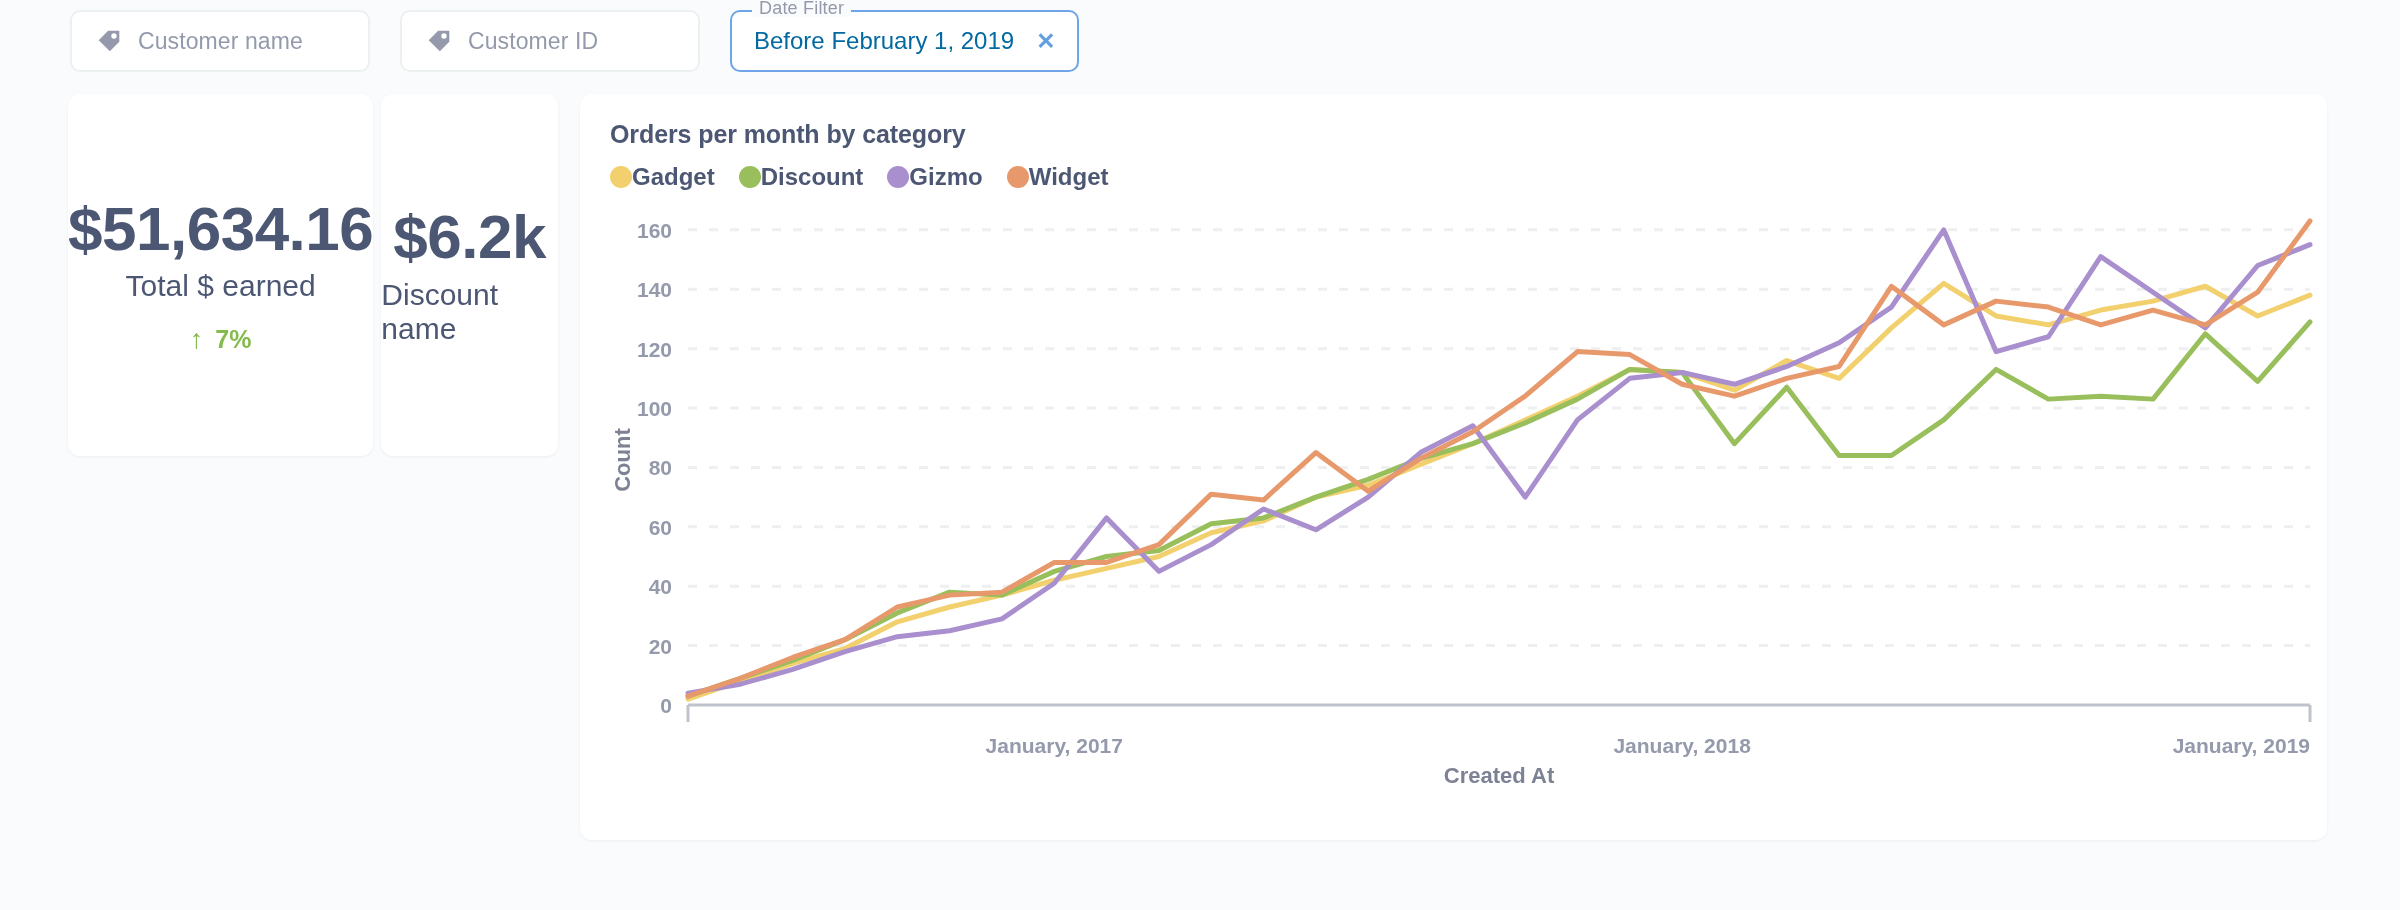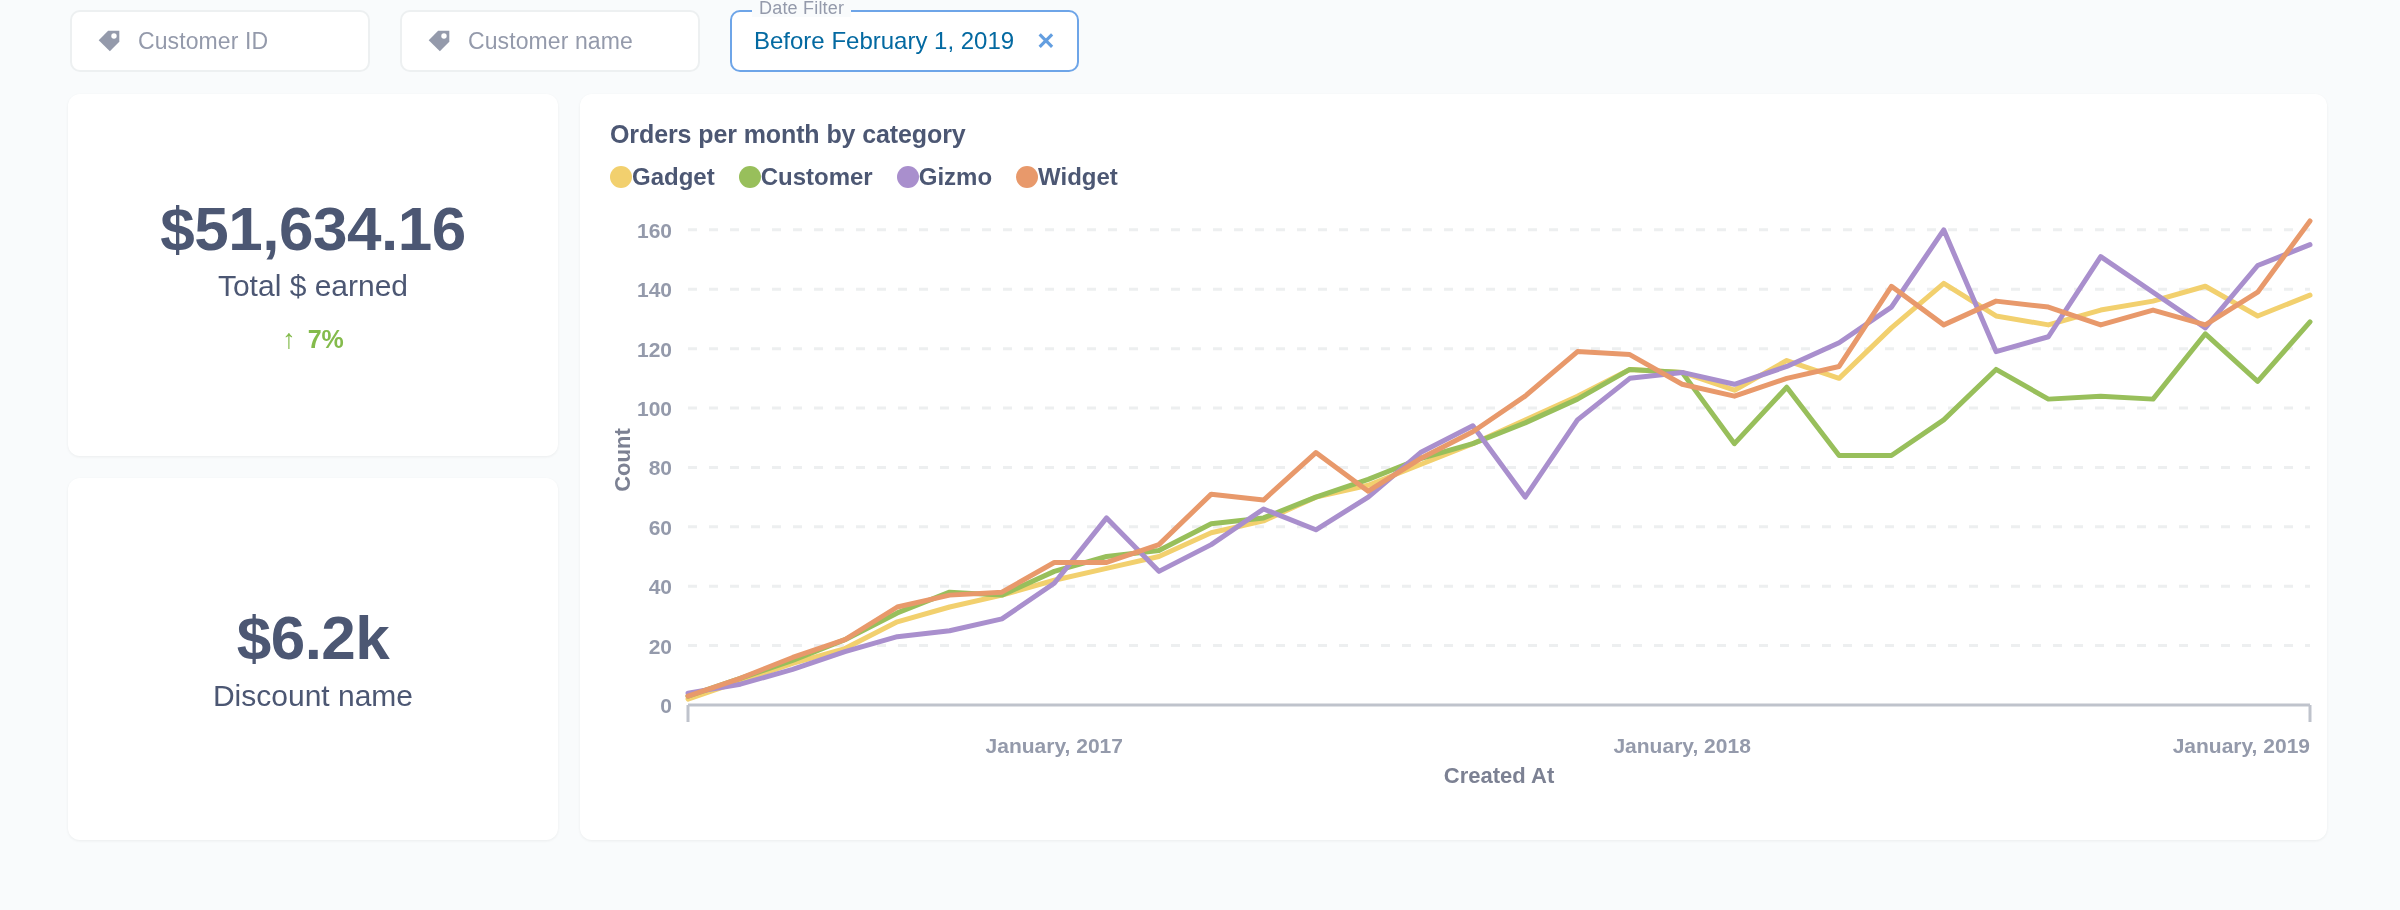--- a/index.html
+++ b/index.html
@@ -84,22 +84,22 @@
   
   .dashboard {
     display: flex;
     gap: 22px;
     padding: 22px 73px 0 68px;
     box-sizing: border-box;
     align-items: flex-start;
   }
   .col-left {
     display: flex;
-    flex-direction: column;
-    gap: 22px;
+    flex-direction: row;
+    gap: 8px;
     flex: 0 0 490px;
   }
   .card {
     background: #FFFFFF;
     border-radius: 12px;
     box-shadow: 0 1px 3px rgba(0,0,0,0.06);
   }
   .scalar-card {
     height: 362px;
     display: flex;
@@ -179,41 +179,41 @@
     font-family: "Liberation Sans", sans-serif;
     font-size: 22px;
     font-weight: 700;
     fill: #7C8193;
   }
 </style>
 </head>
 <body>
 
 <div class="filter-bar">
+
+  <div class="filter-widget">
+    <span class="tag-icon">
+      <svg width="26" height="26" viewBox="0 0 24 24" aria-hidden="true">
+        <path d="M2.5 11.2 L11.2 2.5 L21.5 2.5 L21.5 12.8 L12.8 21.5 Z" fill="#949AAB"></path>
+        <circle cx="16.6" cy="7.4" r="2.5" fill="#FFFFFF"></circle>
+      </svg>
+    </span>
+    <span class="filter-placeholder">Customer name</span>
+  </div>
 
   <div class="filter-widget">
     <span class="tag-icon">
       <svg width="26" height="26" viewBox="0 0 24 24" aria-hidden="true">
         <path d="M2.5 11.2 L11.2 2.5 L21.5 2.5 L21.5 12.8 L12.8 21.5 Z" fill="#949AAB"></path>
         <circle cx="16.6" cy="7.4" r="2.5" fill="#FFFFFF"></circle>
       </svg>
     </span>
     <span class="filter-placeholder">Customer ID</span>
   </div>
 
-  <div class="filter-widget">
-    <span class="tag-icon">
-      <svg width="26" height="26" viewBox="0 0 24 24" aria-hidden="true">
-        <path d="M2.5 11.2 L11.2 2.5 L21.5 2.5 L21.5 12.8 L12.8 21.5 Z" fill="#949AAB"></path>
-        <circle cx="16.6" cy="7.4" r="2.5" fill="#FFFFFF"></circle>
-      </svg>
-    </span>
-    <span class="filter-placeholder">Customer name</span>
-  </div>
-
   <div class="filter-widget active">
     <span class="filter-legend">Date Filter</span>
     <span class="filter-value">Before February 1, 2019</span>
     <span class="filter-clear">✕</span>
   </div>
 
 </div>
 
 <div class="dashboard">
 
@@ -237,21 +237,21 @@
 
   <div class="card chart-card">
     <div class="chart-title">Orders per month by category</div>
     <div class="legend" id="chart-legend">
         <div class="legend-item">
           <span class="legend-dot" style="background: rgb(242, 208, 110);"></span>
           <span class="legend-label">Gadget</span>
         </div>
         <div class="legend-item">
           <span class="legend-dot" style="background: rgb(152, 191, 91);"></span>
-          <span class="legend-label">Customer</span>
+          <span class="legend-label">Discount</span>
         </div>
         <div class="legend-item">
           <span class="legend-dot" style="background: rgb(169, 143, 205);"></span>
           <span class="legend-label">Gizmo</span>
         </div>
         <div class="legend-item">
           <span class="legend-dot" style="background: rgb(232, 153, 107);"></span>
           <span class="legend-label">Widget</span>
         </div>
       </div>

